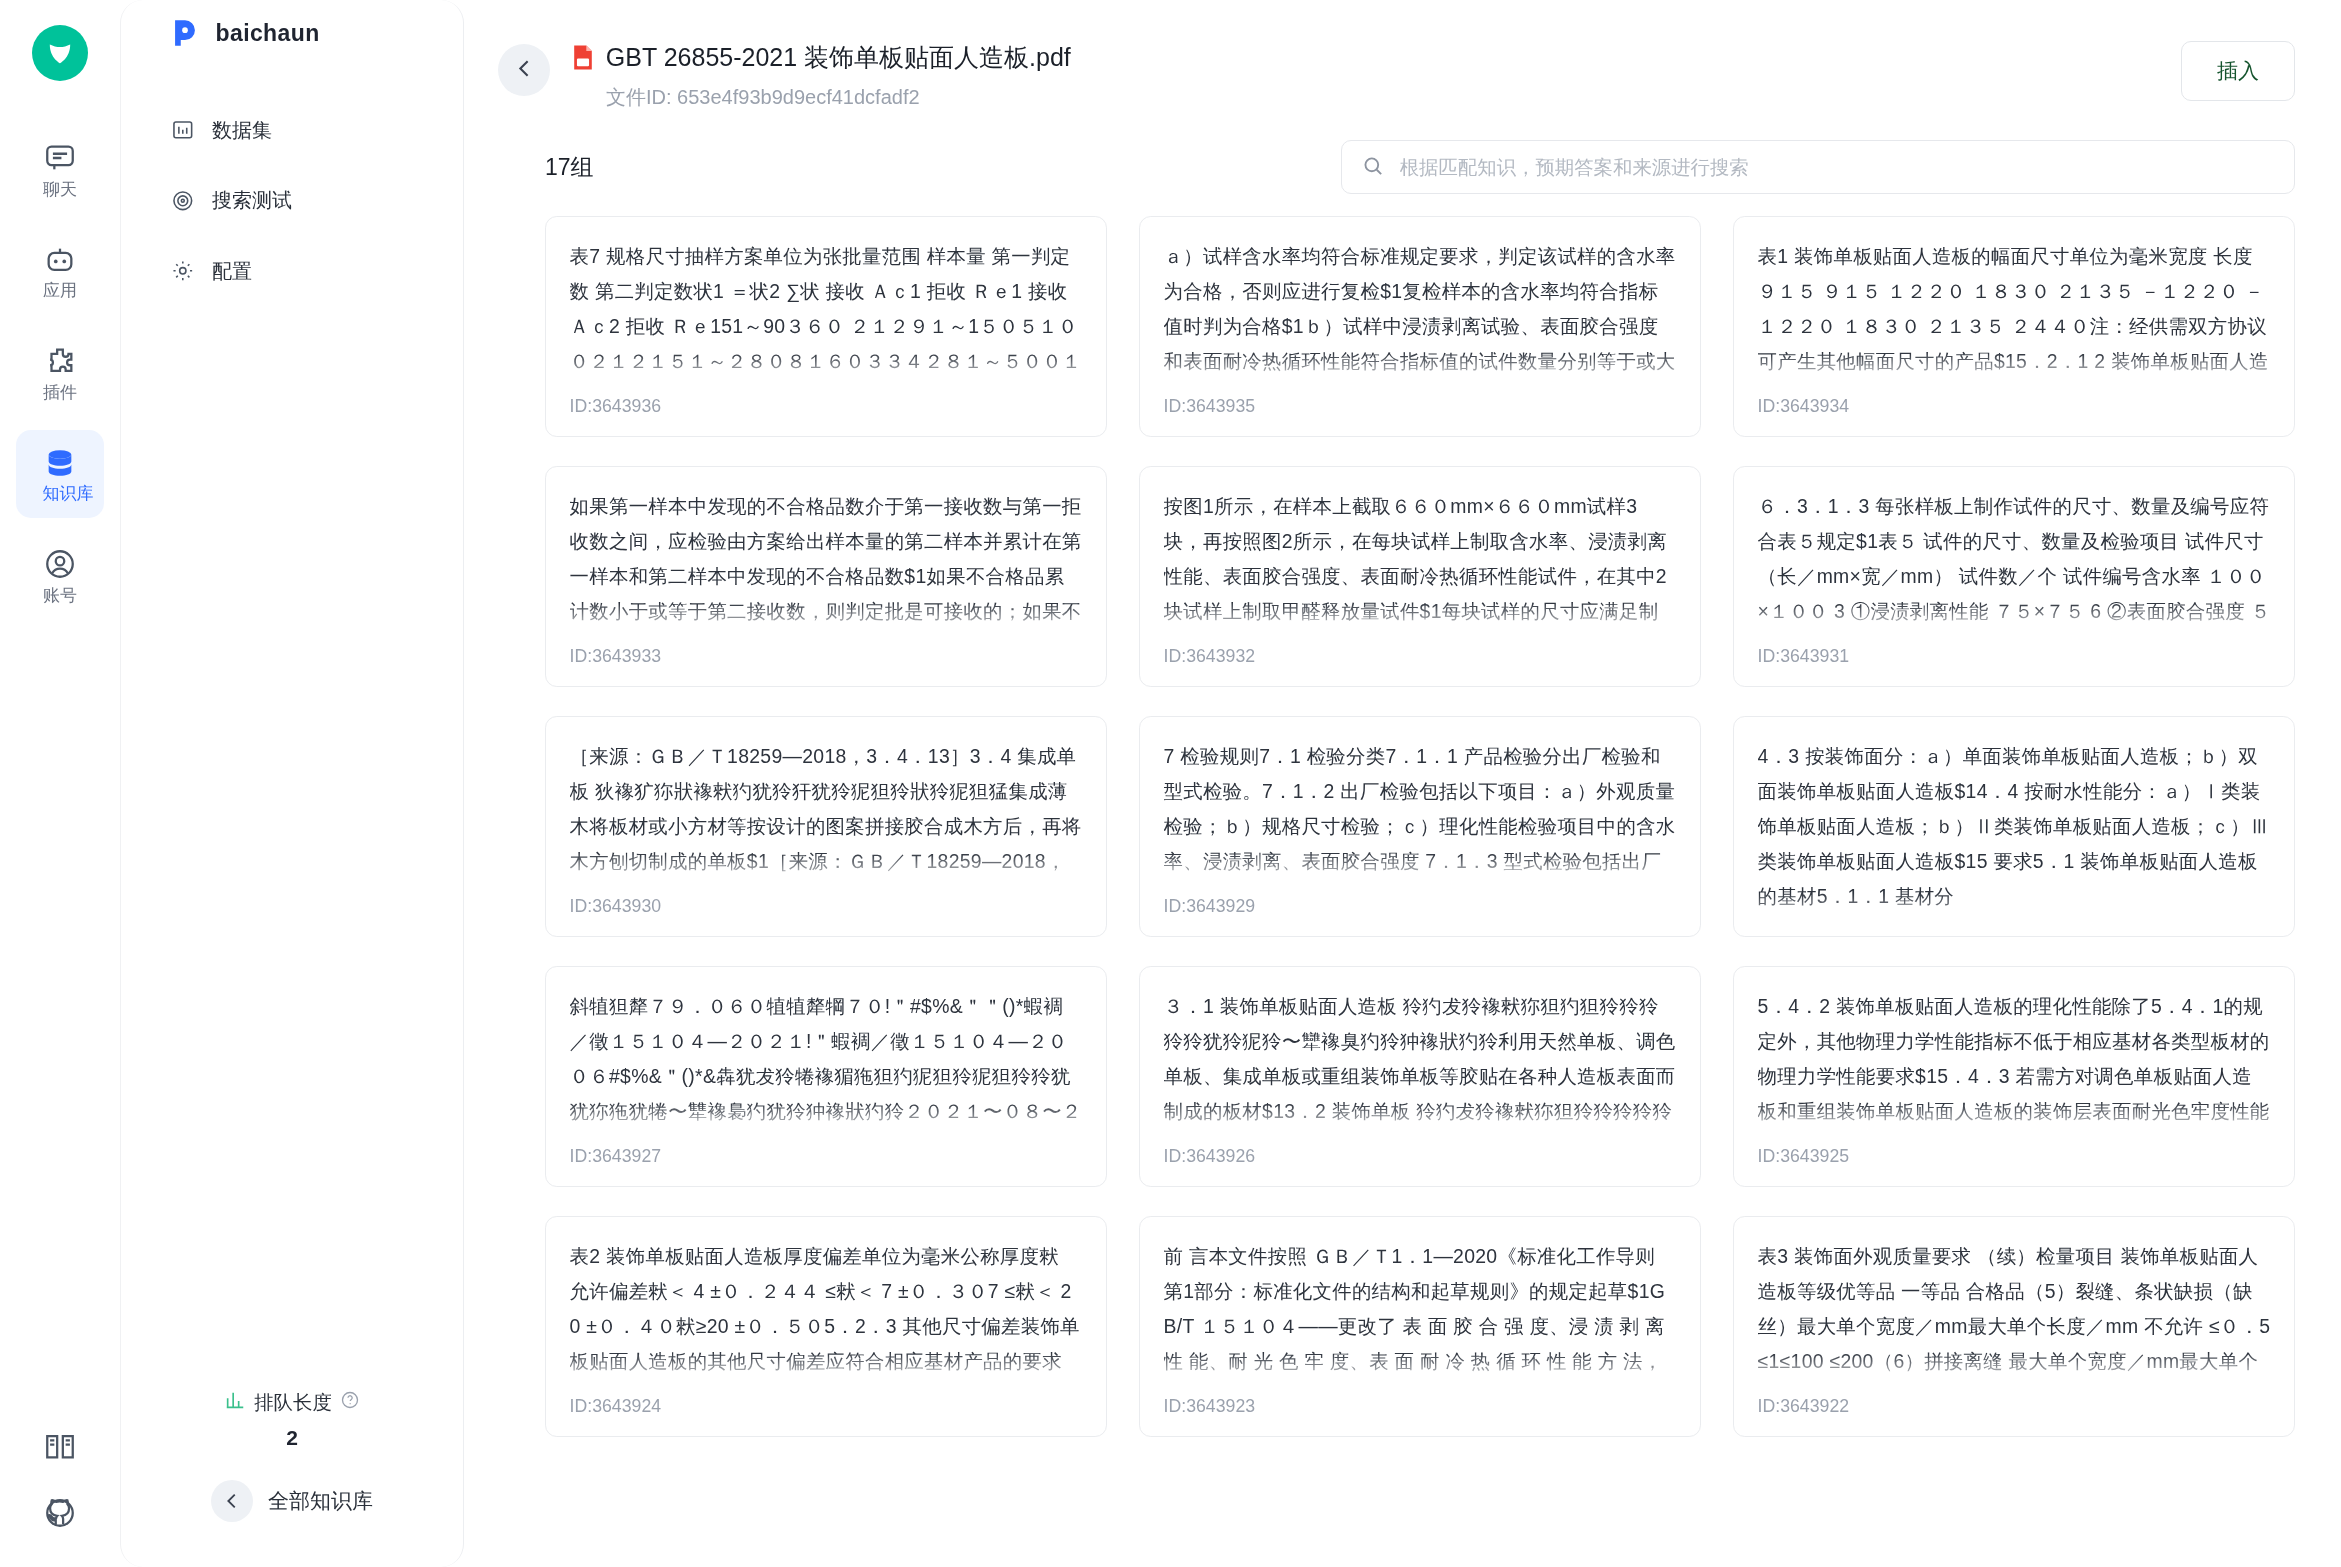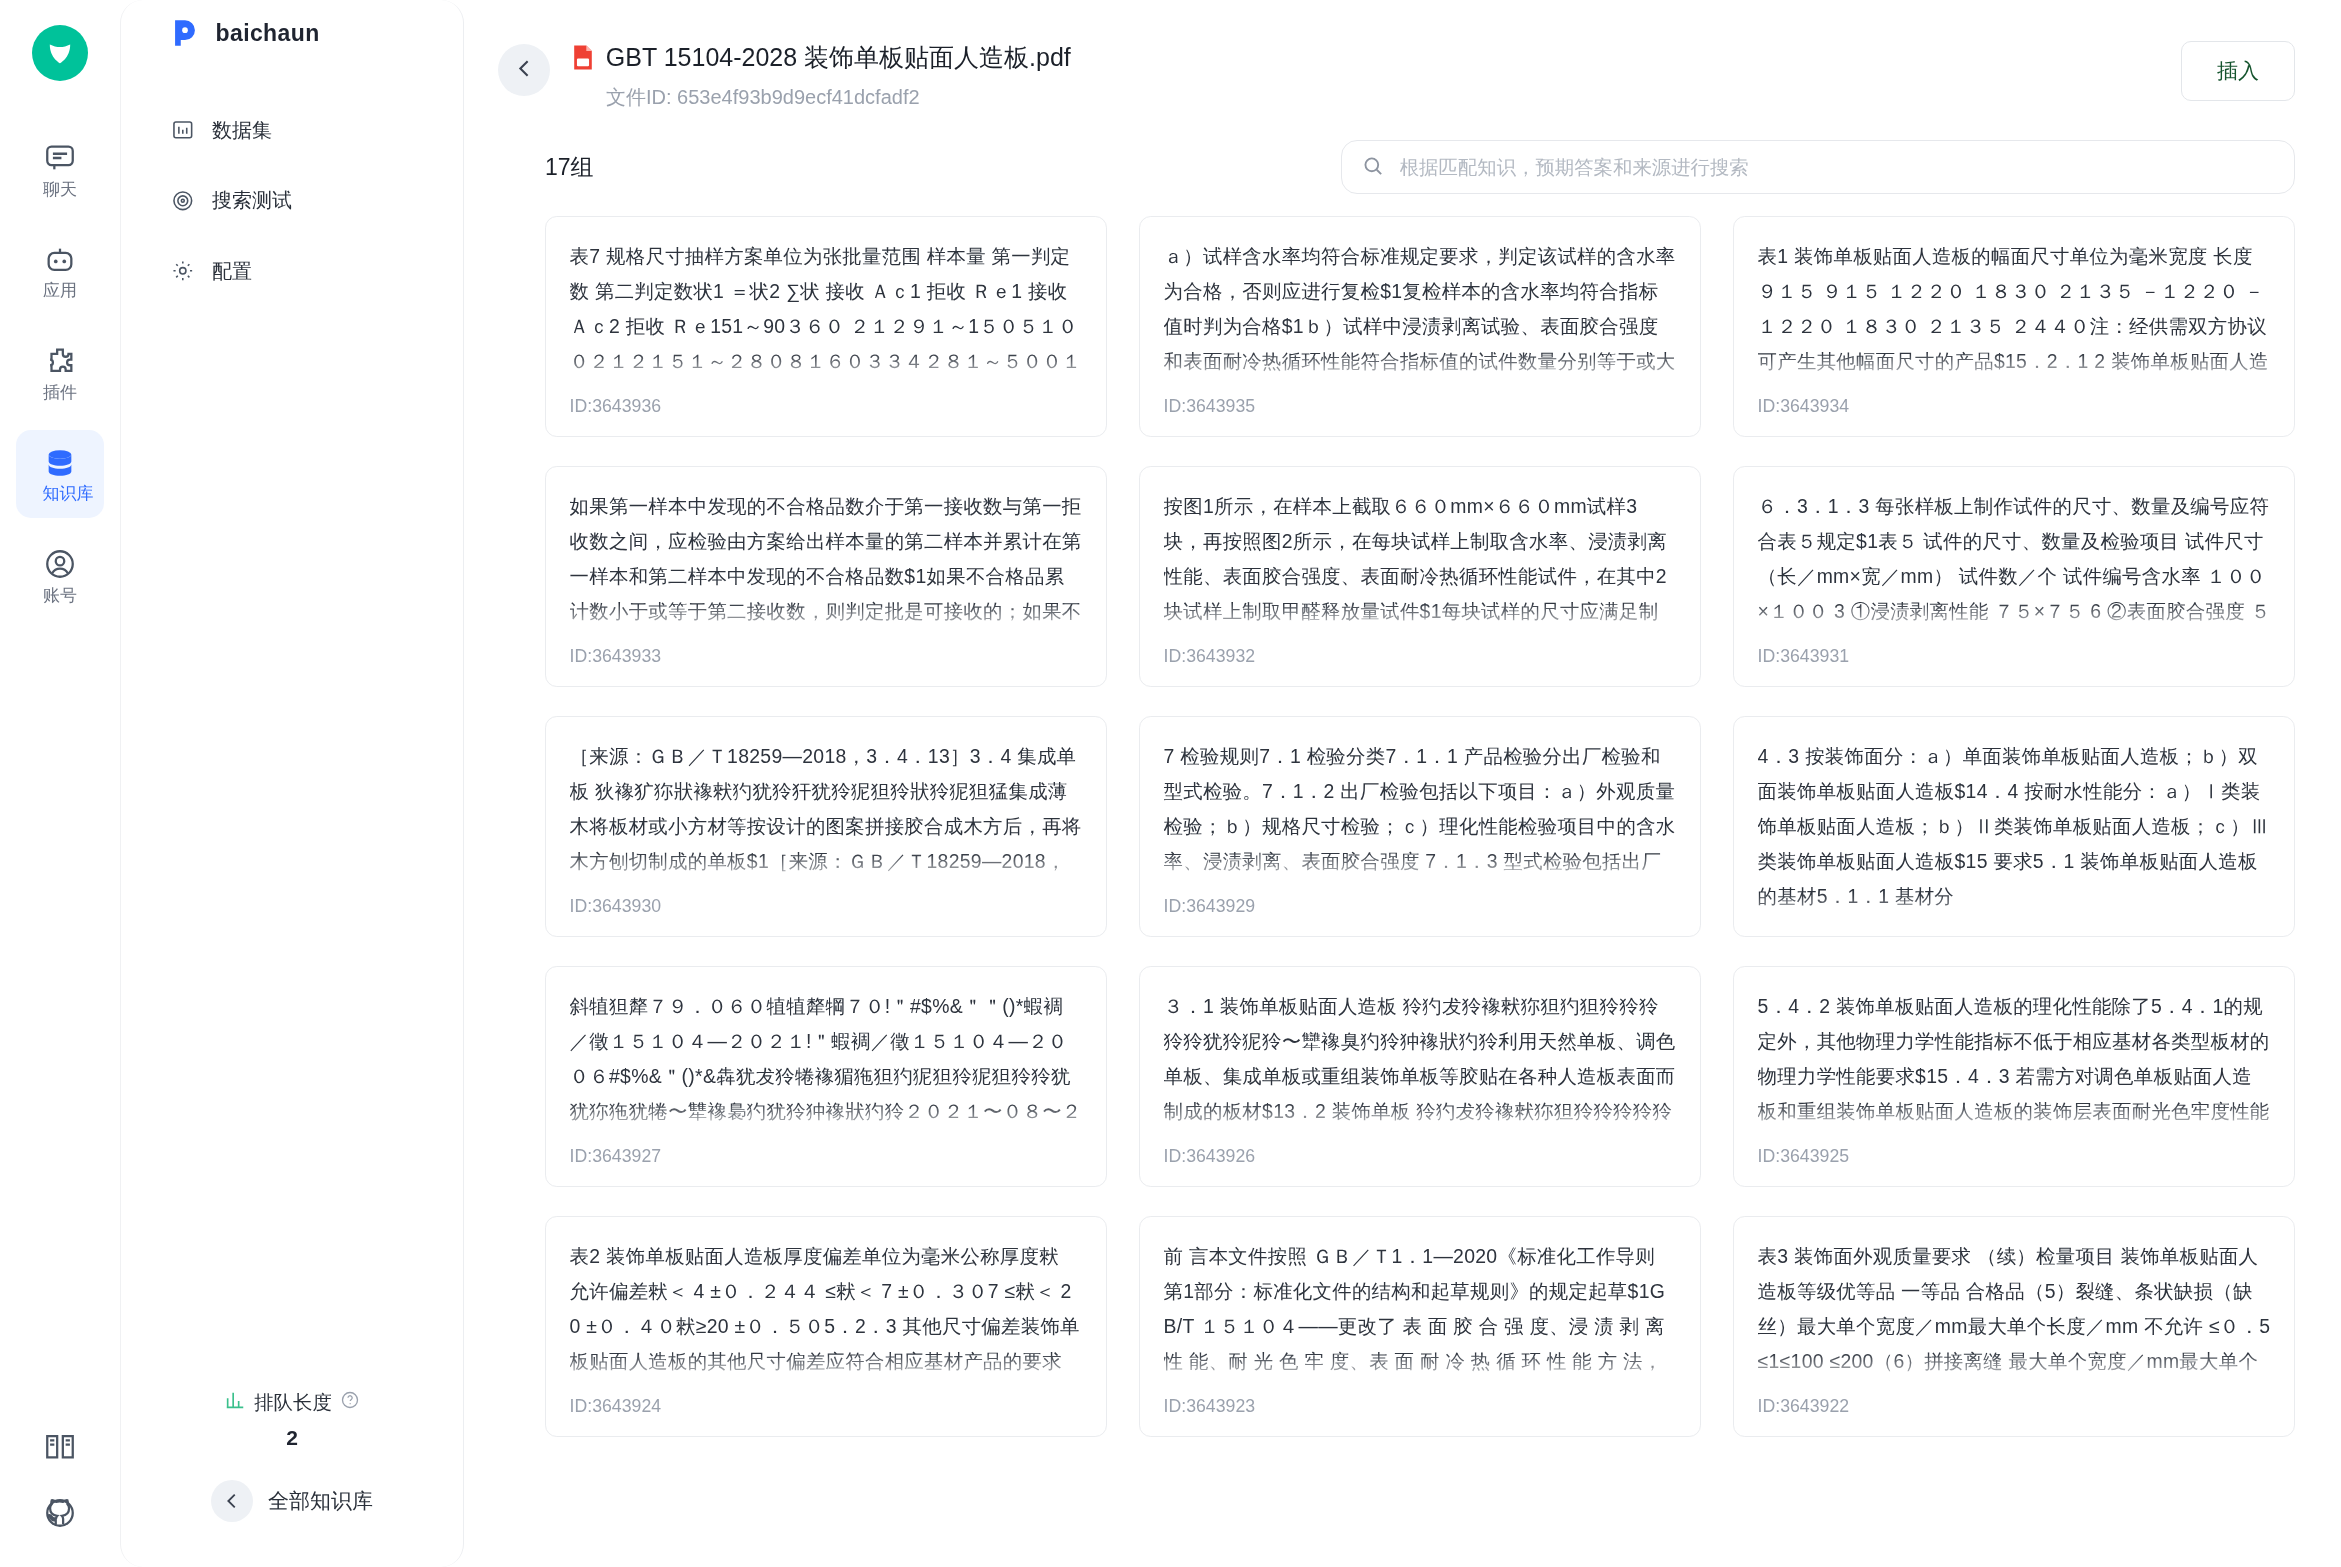--- a/index.html
+++ b/index.html
@@ -222,21 +222,21 @@
     padding: 29px 47px 22px 81px;
   }
   .count-label {
     font-size: 23px;
     color: #1b2029;
   }
   .search-box {
     width: 954px;
     height: 54px;
     border: 0.8px solid #e6e8ec;
-    border-radius: 16px;
+    border-radius: 10px;
     display: flex;
     align-items: center;
     gap: 13.5px;
     padding: 0 18.6px;
     background: #fff;
   }
   .search-box input {
     border: none;
     outline: none;
     font-size: 19.4px;
@@ -454,21 +454,21 @@
 
       <div class="doc-title-wrap">
         <div class="doc-title-line">
           <span class="pdf-icon">
             <svg width="22" height="27" viewBox="0 0 20 24">
               <path d="M2 1h11l5 5v17H2z" fill="#ef4034"></path>
               <path d="M13 1l5 5h-5z" fill="#ffb3ad"></path>
               <rect x="4.5" y="13" width="11" height="7" rx="1" fill="#ffffff"></rect>
             </svg>
           </span>
-          <span class="doc-title">GBT 15104-2028 装饰单板贴面人造板.pdf</span>
+          <span class="doc-title">GBT 26855-2021 装饰单板贴面人造板.pdf</span>
         </div>
         <div class="doc-sub">文件ID: 653e4f93b9d9ecf41dcfadf2</div>
       </div>
 
       <button class="insert-btn">插入</button>
     </div>
 
     <div class="toolbar">
       <div class="count-label">17组</div>
       <div class="search-box">

